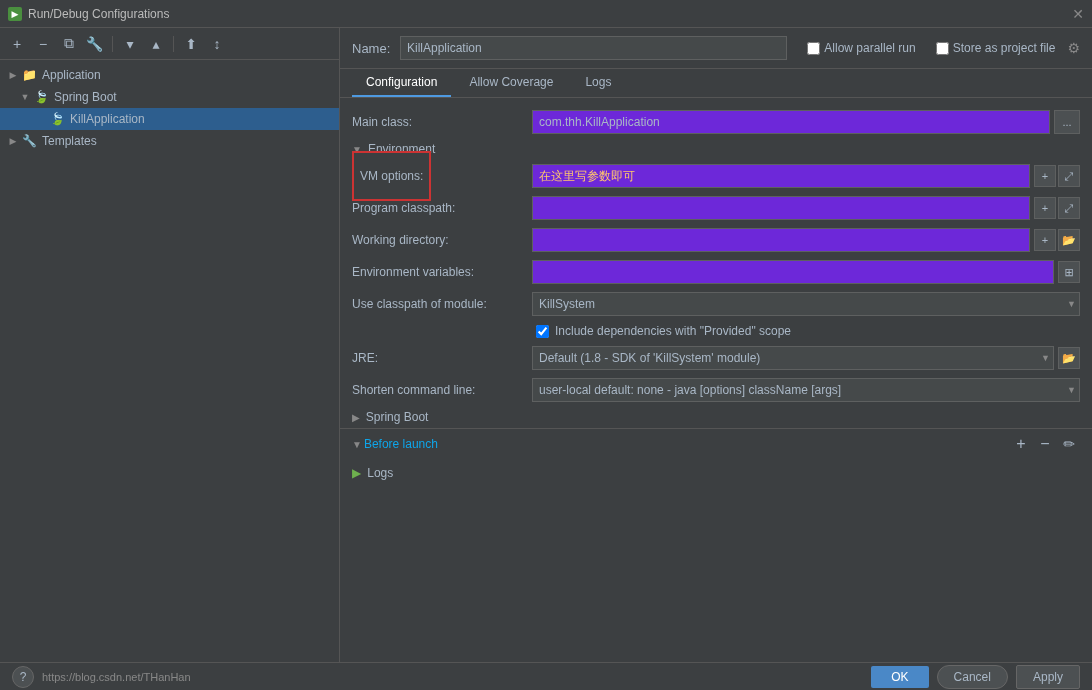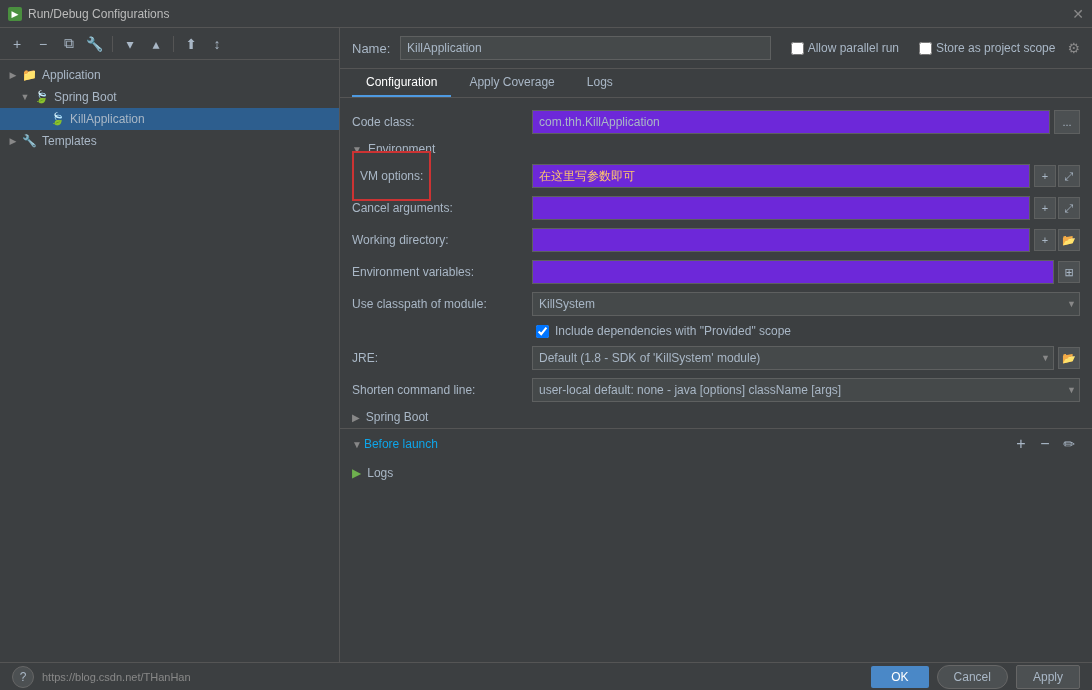--- a/index.html
+++ b/index.html
@@ -516,41 +516,41 @@
 
     <div class="name-row">
       <span class="name-label">Name:</span>
       <input class="name-input" type="text" value="KillApplication" style="">
       <div class="parallel-check">
         <input type="checkbox" id="parallel-run" style="">
         <label for="parallel-run" class="check-label">Allow parallel run</label>
       </div>
       <div class="store-check">
         <input type="checkbox" id="store-as-project" style="">
-        <label for="store-as-project" class="check-label">Store as project scope</label>
+        <label for="store-as-project" class="check-label">Store as project file</label>
       </div>
       <span class="gear-btn">⚙</span>
     </div>
 
     <div class="tabs-bar">
       <div class="tab active">
         <span>Configuration</span>
       </div>
       <div class="tab">
-        <span>Apply Coverage</span>
+        <span>Allow Coverage</span>
       </div>
       <div class="tab">
         <span>Logs</span>
       </div>
     </div>
 
     <div class="config-content">
 
       <div class="form-row">
-        <span class="form-label">Code class:</span>
+        <span class="form-label">Main class:</span>
         <div class="main-input-with-btn">
           <input class="form-input" type="text" style="flex: 1 1 0%;" value="com.thh.KillApplication">
           <div class="ellipsis-btn">...</div>
         </div>
       </div>
 
       <div class="section-header">
         <span class="section-arrow">▼</span>
         <span>Environment</span>
       </div>
@@ -560,21 +560,21 @@
           <span class="vm-options-label">VM options:</span>
         </span>
         <input class="form-input highlight" type="text" style="flex: 1 1 0%;" value="在这里写参数即可">
         <div class="form-btn-right">
           <div class="icon-btn">+</div>
           <div class="icon-btn">⤢</div>
         </div>
       </div>
 
       <div class="form-row">
-        <span class="form-label">Cancel arguments:</span>
+        <span class="form-label">Program classpath:</span>
         <input class="form-input" type="text" style="flex: 1 1 0%;">
         <div class="form-btn-right">
           <div class="icon-btn">+</div>
           <div class="icon-btn">⤢</div>
         </div>
       </div>
 
       <div class="form-row">
         <span class="form-label">
           <span>Working directory:</span>

